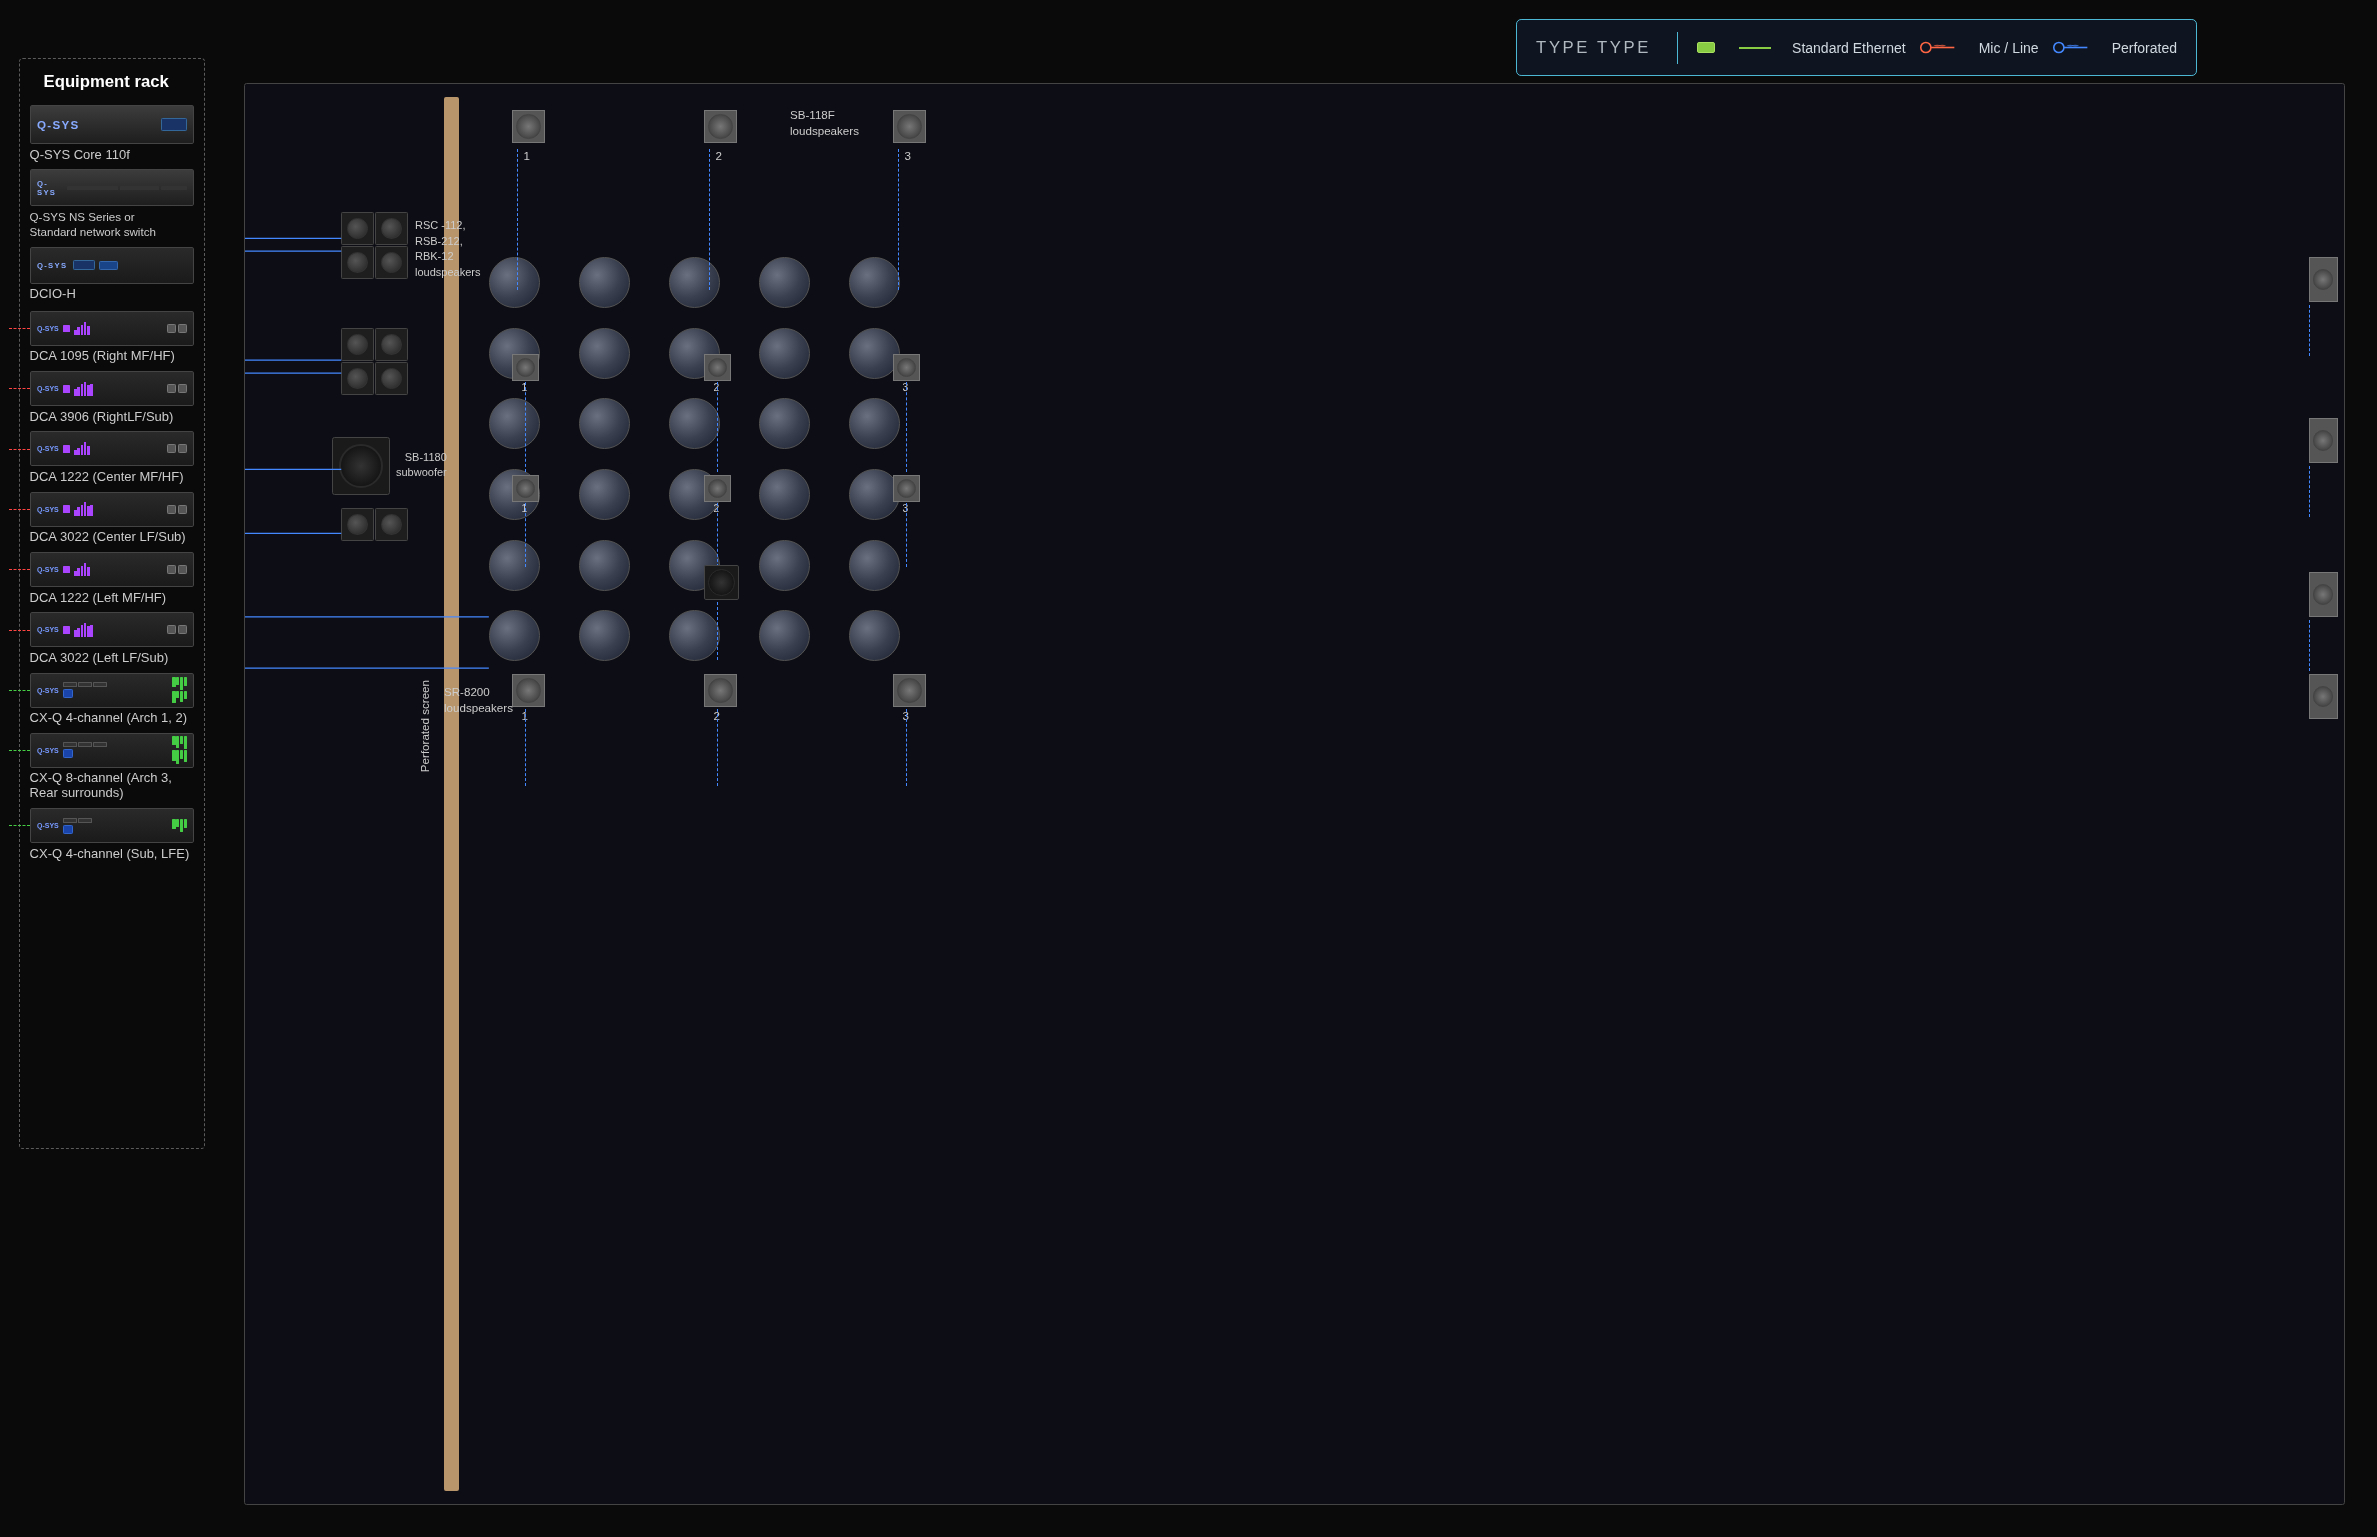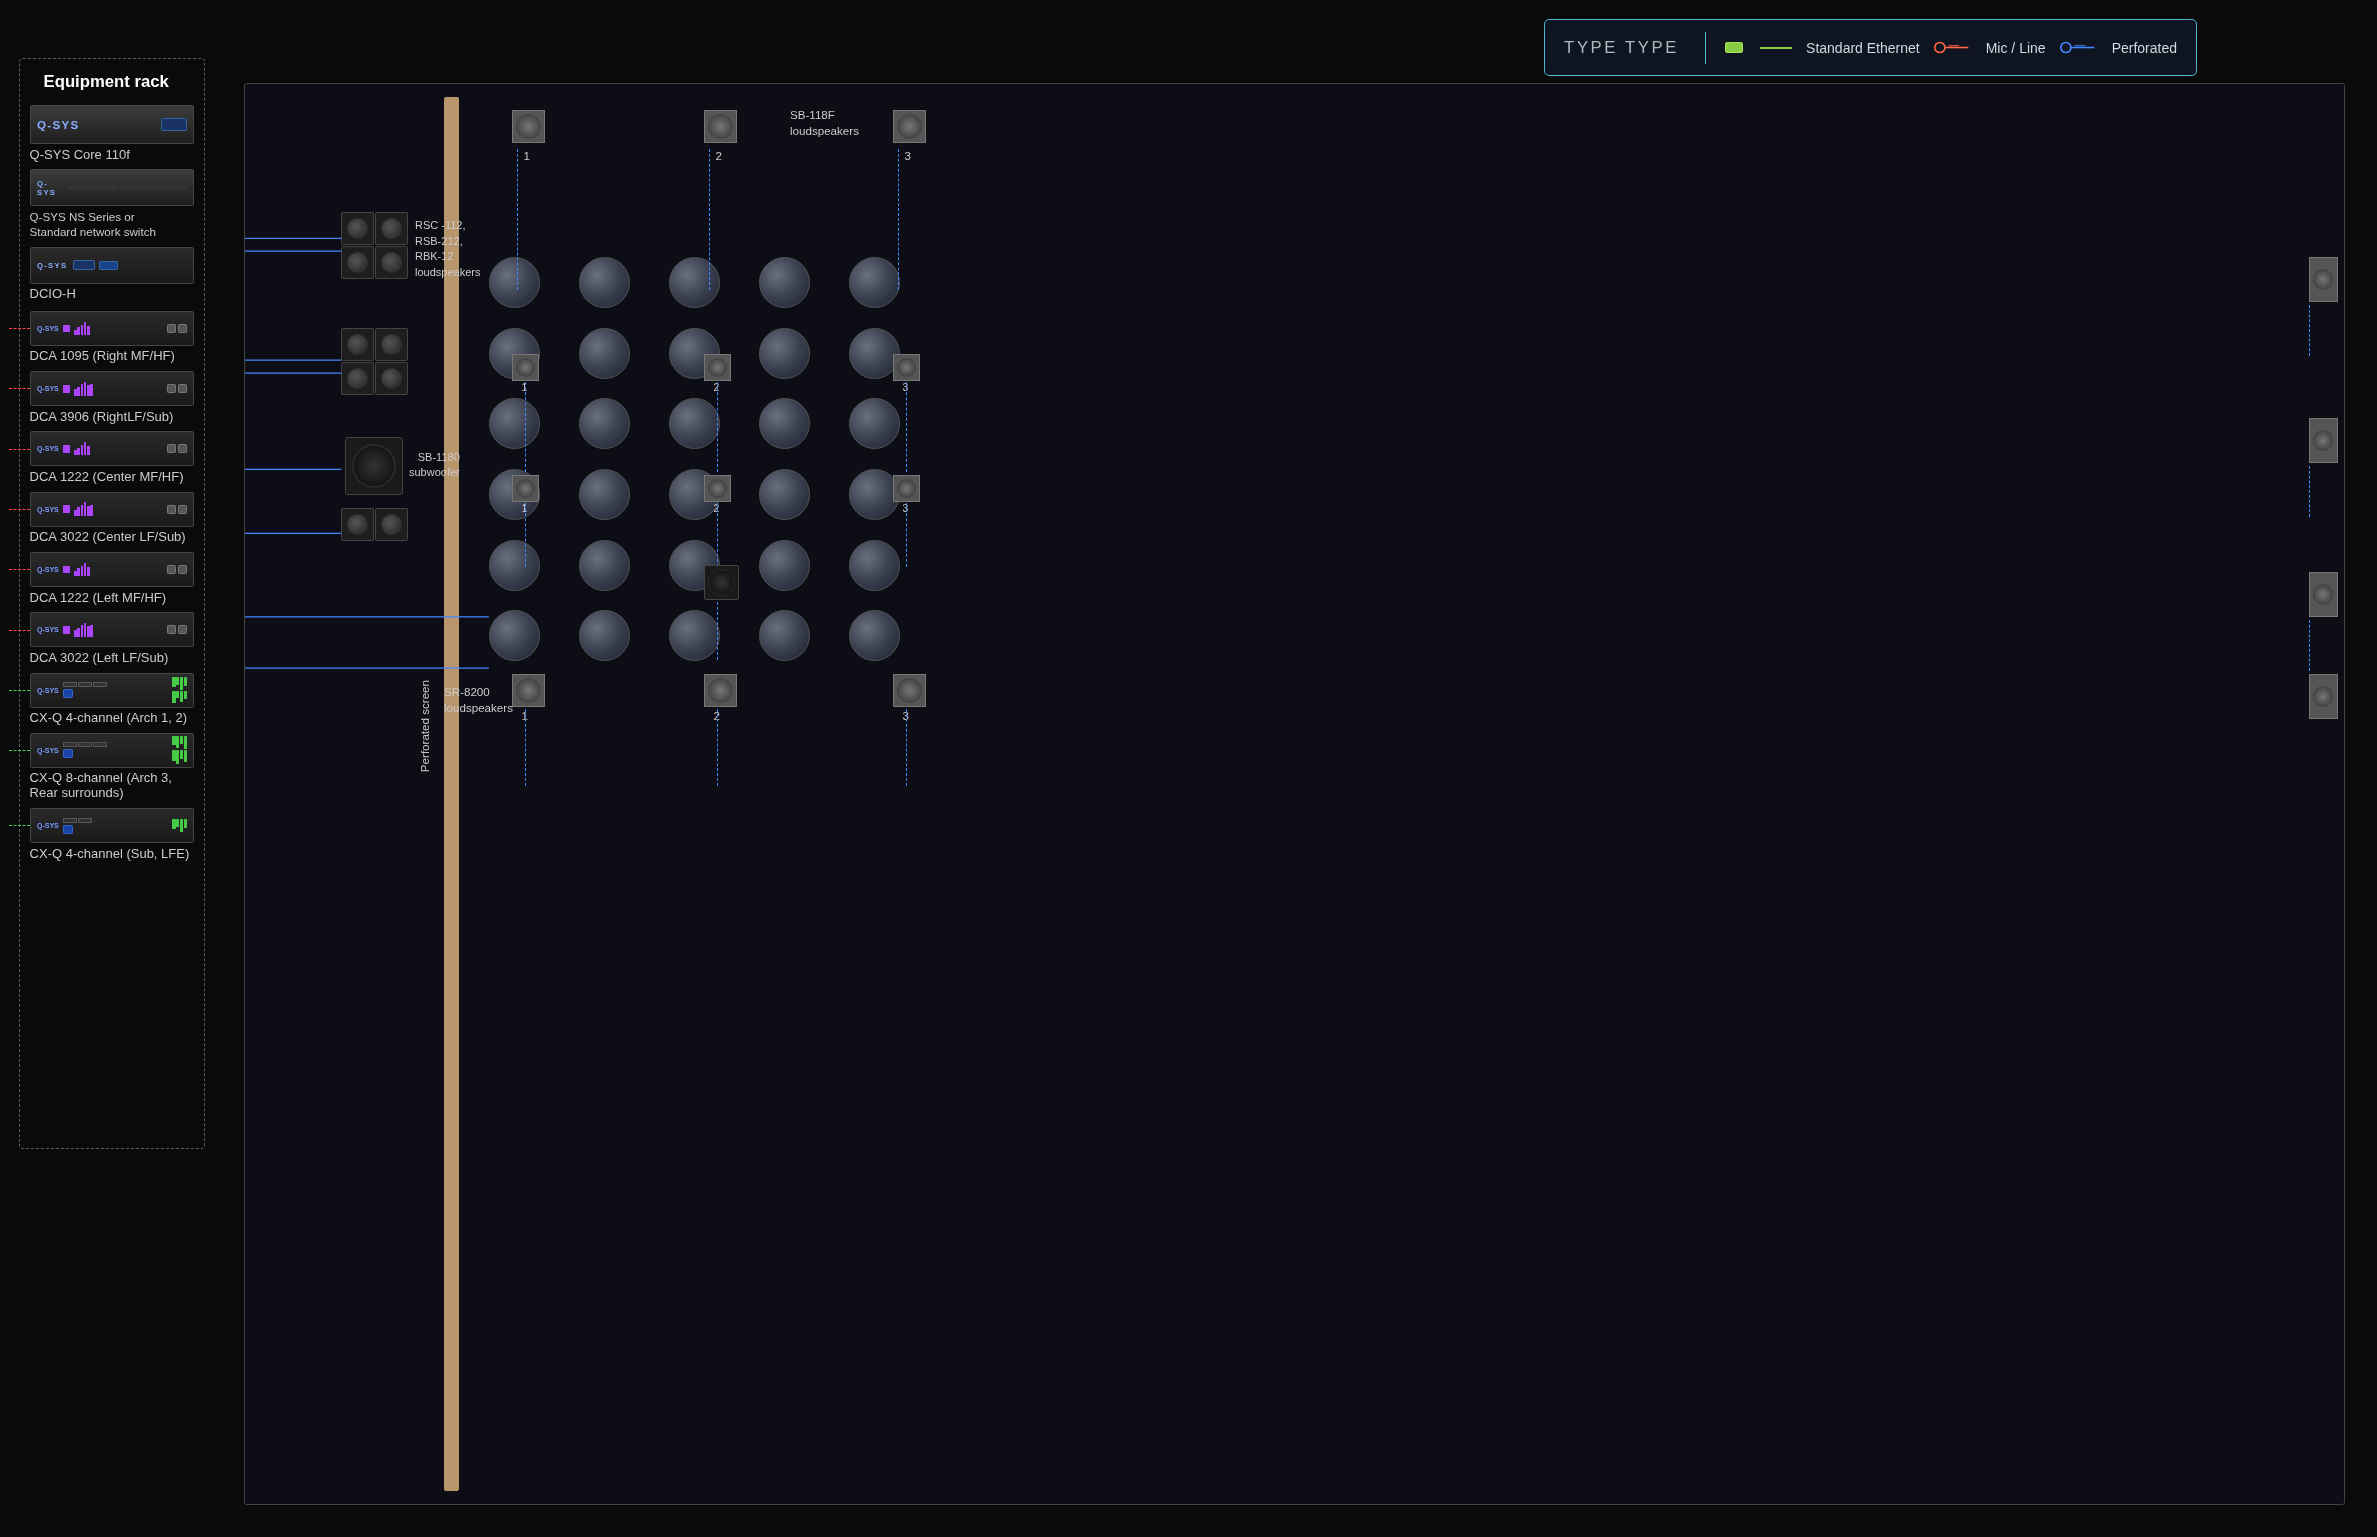--- a/index.html
+++ b/index.html
@@ -34,21 +34,21 @@
     }
     .legend-divider {
       width: 1.3px;
       height: 32px;
       background: #4db8d4;
       margin: 0 6.4px;
     }
     .legend-item {
       display: flex;
       align-items: center;
-      gap: 14px;
+      gap: 21px;
       justify-content: center;
     }
     .legend-label {
       color: #d0d8e0;
       font-size: 14px;
     }
 
     
     .equipment-rack {
       position: absolute;
@@ -538,21 +538,21 @@
         </div>
       <div class="cluster-cell">
           <div class="cluster-cone"></div>
         </div>
       <div class="cluster-cell">
           <div class="cluster-cone"></div>
         </div>
     </div>
   </div>
 
-  <div style="position:absolute;left:100px;top:353px;text-align:right;">
+  <div style="position:absolute;left:87px;top:353px;text-align:right;">
     <div style="width:58px;height:58px;background:#1a1a1a;border:1.3px solid #444;border-radius:2.6px;display:flex;align-items:center;justify-content:center;">
       <div style="width:44px;height:44px;border-radius:50%;background:radial-gradient(circle,#333 0%,#111 80%);border:2.6px solid #2a2a2a;"></div>
     </div>
     <div style="position:absolute;left:64px;top:13px;color:#ccc;font-size:11px;line-height:1.4;white-space:nowrap;">SB-1180<br>subwoofer</div>
   </div>
 
   <div style="position:absolute;left:96px;top:424px;">
     <div class="cluster-1x2">
       <div class="cluster-cell">
           <div class="cluster-cone"></div>

